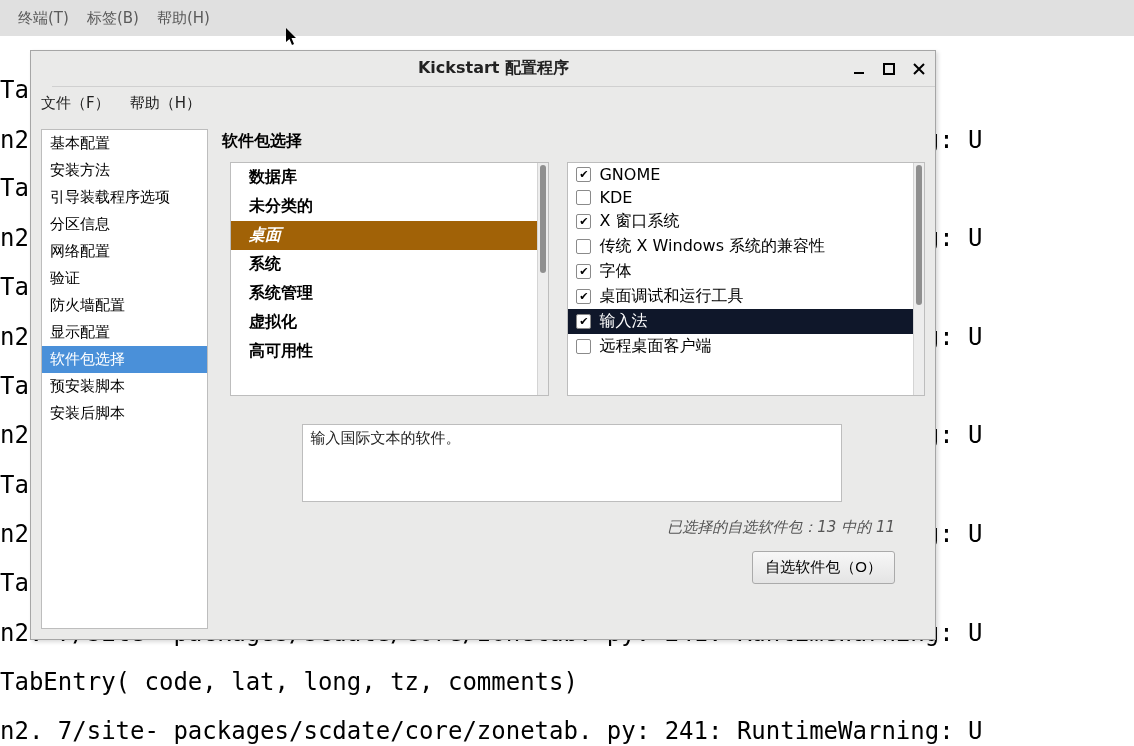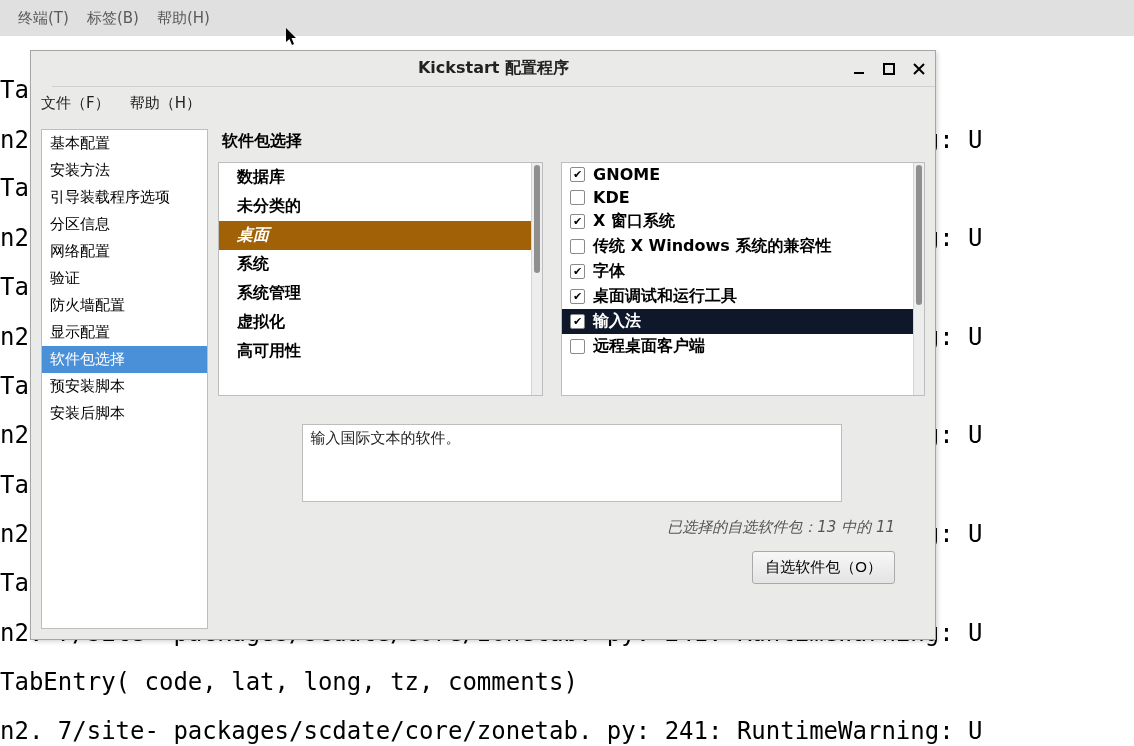--- a/index.html
+++ b/index.html
@@ -135,21 +135,21 @@
   display: flex;
   gap: 18px;
   height: 234px;
 }
 .cat-list-wrap, .pkg-list-wrap {
   display: flex;
   background: #fff;
   border: 1px solid #bdbdbd;
   overflow: hidden;
 }
-.cat-list-wrap { flex: 1; }
+.cat-list-wrap { flex: 1; margin-left: 12px; }
 .pkg-list-wrap { flex: 1.12; }
 .list {
   flex: 1;
   overflow-y: auto;
   font-size: 16px;
 }
 .cat-item {
   padding: 4px 18px;
   font-weight: bold;
   cursor: pointer;
@@ -175,21 +175,21 @@
   border: 1px solid #8a8a8a;
   border-radius: 2px;
   background: #fff;
   display: inline-flex;
   align-items: center; justify-content: center;
   font-size: 11px;
   color: #000;
   flex-shrink: 0;
 }
 .pkg-item .cb.checked::after { content: "✔"; }
-.pkg-item .lbl { font-weight: bold; }
+.pkg-item .lbl { font-weight: normal; }
 
 .scrollbar-track {
   width: 11px;
   background: #ededed;
   border-left: 1px solid #d4d4d4;
   position: relative;
 }
 .scrollbar-thumb {
   position: absolute;
   left: 2px; right: 2px;

